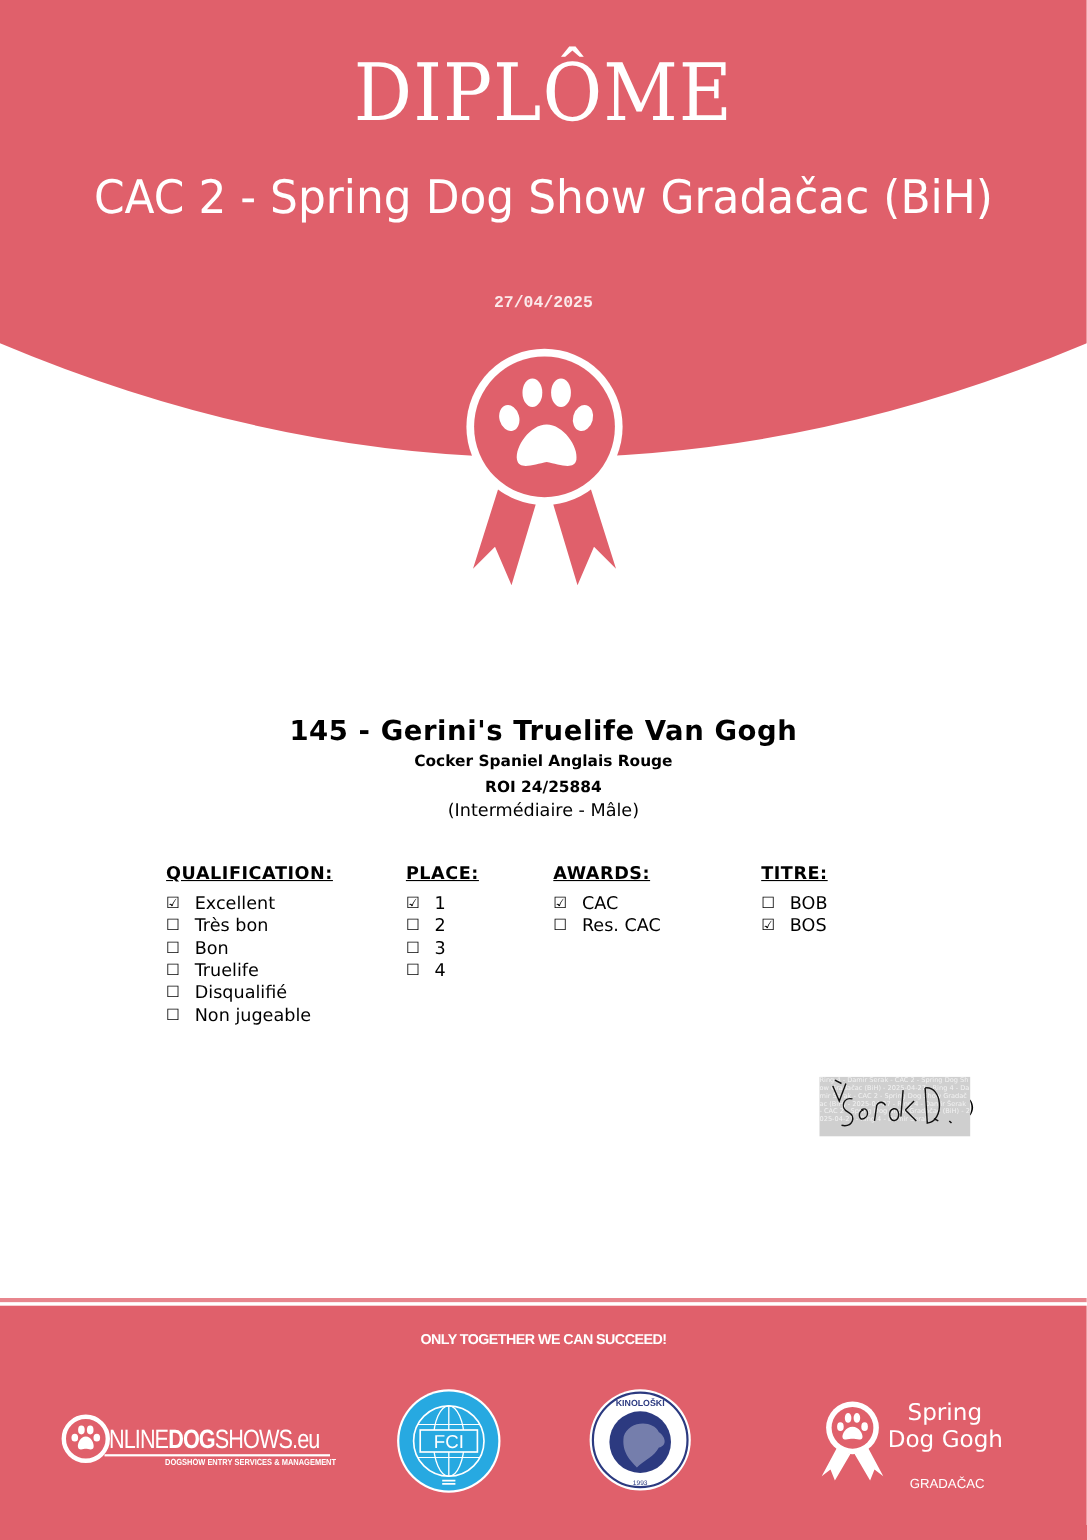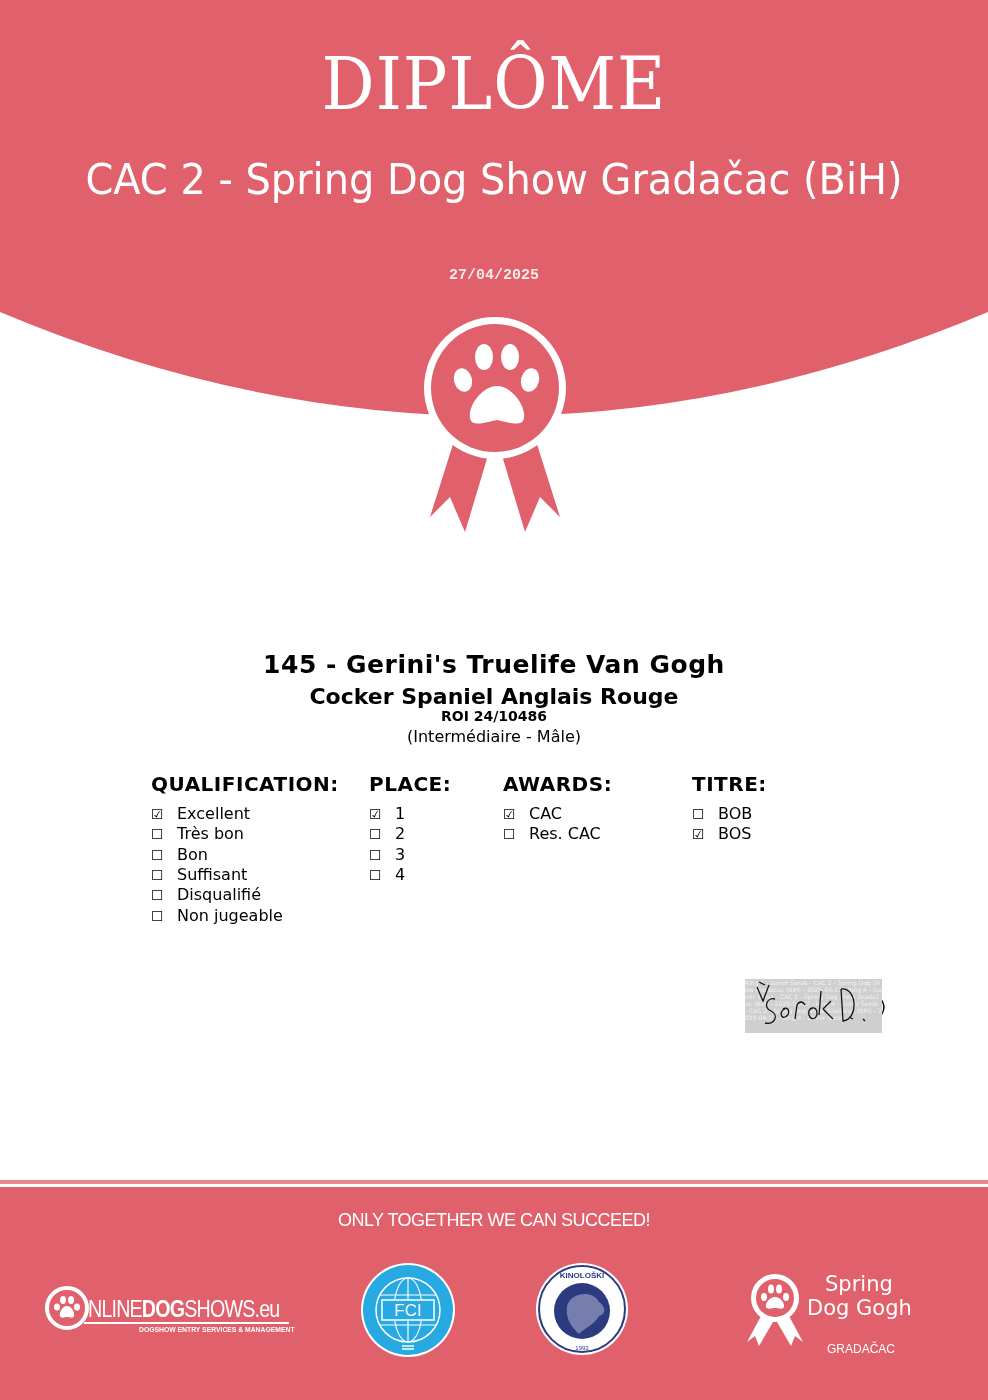--- a/index.html
+++ b/index.html
@@ -5,38 +5,38 @@
   html, body { margin: 0; padding: 0; }
   body { width: 988px; height: 1400px; position: relative; background: #ffffff; overflow: hidden; font-family: "DejaVu Sans", sans-serif; }
   .header-bg { position: absolute; left: 0; top: 0; width: 988px; height: 420px; }
   .title { position: absolute; left: 0; width: 988px; text-align: center; color: #fff; }
   .diplome { top: 42px; font-family: "DejaVu Serif", serif; font-size: 72px; letter-spacing: 1px; font-weight: normal; transform: scaleX(0.92); }
   .event { top: 152px; font-family: "DejaVu Sans", sans-serif; font-size: 42px; line-height: 56px; transform: scaleX(0.95); }
   .date { top: 267px; font-family: Liberation Mono, monospace; font-size: 15px; font-weight: bold; color: #fbe9ea; }
   .badge { position: absolute; left: 420px; top: 300px; width: 150px; height: 240px; }
   .dog { position: absolute; left: 0; width: 988px; text-align: center; color: #000; }
   .dog-name { top: 650px; font-size: 25px; font-weight: bold; letter-spacing: 0.5px; }
-  .dog-breed { top: 684px; font-size: 22px; font-weight: bold; }
+  .dog-breed { top: 684px; font-size: 14px; font-weight: bold; }
   .dog-reg { top: 708px; font-size: 14px; font-weight: bold; }
   .dog-class { top: 727px; font-size: 16px; }
   .col { position: absolute; top: 772px; font-size: 16px; color: #000; }
-  .col h3 { margin: 0 0 8px 0; font-size: 20px; font-weight: bold; letter-spacing: 0.5px; }
+  .col h3 { margin: 12px 0 8px 0; font-size: 16px; font-weight: bold; text-decoration: underline; letter-spacing: 0.5px; }
   .col ul { list-style: none; margin: 0; padding: 0; }
   .col li { height: 20.3px; line-height: 20px; display: flex; align-items: center; }
   .cb { display: inline-block; width: 17px; font-size: 14px; margin-right: 9px; }
   .judge { position: absolute; left: 700px; top: 957px; width: 186px; text-align: right; font-size: 16px; margin-top: 40px; }
   .sig { position: absolute; left: 745px; top: 979px; width: 137px; height: 54px; background: #cfcfcf; overflow: hidden; }
   .sig-text { position: absolute; left: 0; top: 0; width: 137px; font-size: 6px; line-height: 7px; color: #f2f2f2; word-break: break-all; }
   .sig svg { position: absolute; left: 0; top: 0; }
   .footer-stripe1 { position: absolute; left: 0; top: 1180px; width: 988px; height: 4px; background: #e8858d; }
   .footer-stripe2 { position: absolute; left: 0; top: 1184px; width: 988px; height: 2px; background: #fff; }
   .footer { position: absolute; left: 0; top: 1187px; width: 988px; height: 213px; background: #e0606b; }
-  .slogan { position: absolute; left: 0; top: 1210px; width: 988px; text-align: center; color: #fff; font-family: "Liberation Sans", sans-serif; font-weight: normal; font-size: 18px; letter-spacing: -0.5px; }
+  .slogan { position: absolute; left: 0; top: 1210px; width: 988px; text-align: center; color: #fff; font-family: "Liberation Sans", sans-serif; font-weight: bold; font-size: 13px; letter-spacing: -0.5px; }
   .logo { position: absolute; }
-  .ods { left: 44px; top: 1283px; width: 250px; height: 60px; color: #fff; }
+  .ods { left: 55px; top: 1283px; width: 250px; height: 60px; color: #fff; }
   .ods-main { position: absolute; left: 44px; top: 12px; font-family: "Liberation Sans", sans-serif; font-size: 24px; letter-spacing: -1px; white-space: nowrap; transform: scaleX(0.82); transform-origin: left; }
   .ods-main b { font-weight: bold; }
   .ods-sub { position: absolute; left: 95px; top: 42px; font-family: "Liberation Sans", sans-serif; font-size: 8px; font-weight: bold; white-space: nowrap; transform: scaleX(0.85); transform-origin: left; }
   .ods-line { position: absolute; left: 40px; top: 39px; width: 205px; height: 1.5px; background: #fff; }
   .fci { left: 360px; top: 1262px; width: 96px; height: 96px; }
   .bks { left: 535px; top: 1262px; width: 94px; height: 94px; }
   .sds { left: 745px; top: 1272px; width: 180px; height: 80px; color: #fff; }
   .sds-t1 { position: absolute; left: 80px; top: 0px; font-family: "DejaVu Sans", sans-serif; font-size: 21px; white-space: nowrap; }
   .sds-t2 { position: absolute; left: 62px; top: 24px; font-family: "DejaVu Sans", sans-serif; font-size: 21px; white-space: nowrap; }
   .sds-t3 { position: absolute; left: 82px; top: 70px; font-family: Liberation Sans, sans-serif; font-size: 12px; white-space: nowrap; }
@@ -59,41 +59,41 @@
   <circle cx="75" cy="88" r="64" fill="#e0606b"></circle>
   <ellipse cx="64" cy="57" rx="9" ry="13" fill="#fff"></ellipse>
   <ellipse cx="90" cy="57" rx="9" ry="13" fill="#fff"></ellipse>
   <ellipse cx="43" cy="80" rx="9" ry="12" fill="#fff" transform="rotate(-15 43 80)"></ellipse>
   <ellipse cx="110" cy="80" rx="9" ry="12" fill="#fff" transform="rotate(15 110 80)"></ellipse>
   <path d="M77 86 C62 86 48 106 50 118 C52 128 66 122 77 120 C88 122 102 128 104 118 C106 106 92 86 77 86 Z" fill="#fff"></path>
 </svg>
 
 <div class="dog dog-name">145 - Gerini's Truelife Van Gogh</div>
 <div class="dog dog-breed">Cocker Spaniel Anglais Rouge</div>
-<div class="dog dog-reg">ROI 24/10486</div>
+<div class="dog dog-reg">ROI 24/25884</div>
 <div class="dog dog-class">(Intermédiaire - Mâle)</div>
 
 <div class="col" style="left:151px;">
   <h3>QUALIFICATION:</h3>
   <ul>
     <li>
         <span class="cb">☑</span>
         <span>Excellent</span>
       </li>
     <li>
         <span class="cb">☐</span>
         <span>Très bon</span>
       </li>
     <li>
         <span class="cb">☐</span>
         <span>Bon</span>
       </li>
     <li>
         <span class="cb">☐</span>
-        <span>Suffisant</span>
+        <span>Truelife</span>
       </li>
     <li>
         <span class="cb">☐</span>
         <span>Disqualifié</span>
       </li>
     <li>
         <span class="cb">☐</span>
         <span>Non jugeable</span>
       </li>
   </ul>

